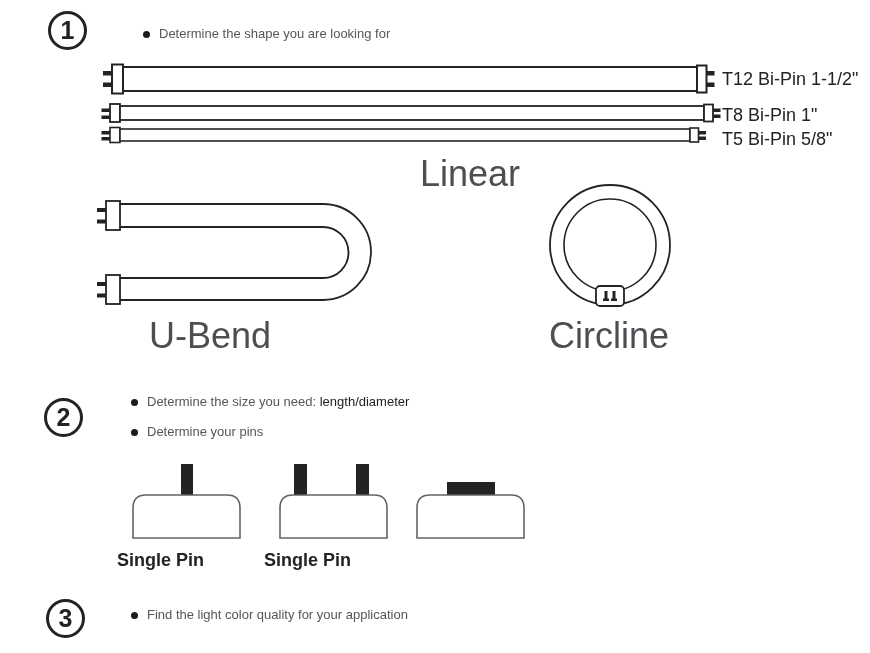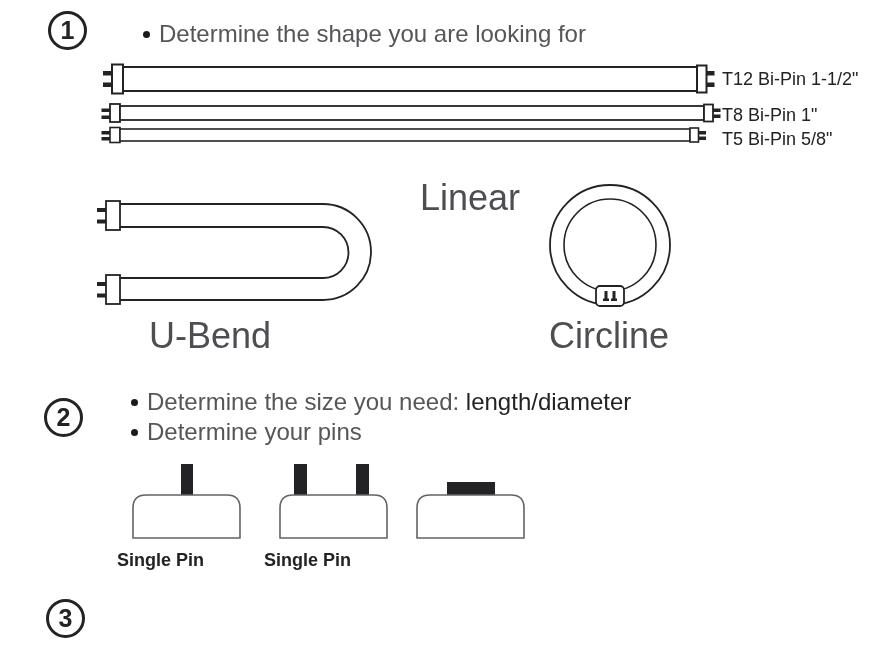--- a/index.html
+++ b/index.html
@@ -15,21 +15,21 @@
     border-radius:50%; display:flex; align-items:center; justify-content:center;
     font-weight:bold; font-size:25px; color:var(--ink,#232326); background:#fff;
   }
   #badge1 { left:48px; top:11px; }
   #badge2 { left:44px; top:398px; }
   #badge3 { left:46px; top:599px; }
 
   
   .bullet {
     position:absolute; display:flex; align-items:center; gap:9px;
-    font-size:24px; line-height:26px; color:var(--bullet-gray,#55565a); white-space:nowrap;
+    font-size:13px; line-height:26px; color:var(--bullet-gray,#55565a); white-space:nowrap;
   }
   .bullet .dot { width:7px; height:7px; border-radius:50%; background:#1b1b1d; flex:0 0 auto; }
   .bullet .emph { color:var(--dark-label,#232326); }
   #bullet-step1 { left:143px; top:21px; }
   #bullet-step2-size { left:131px; top:389px; }
   #bullet-step2-pins { left:131px; top:419px; }
   #bullet-step3 { left:131px; top:602px; }
 
   
   .tube-label {
@@ -38,21 +38,21 @@
   }
   #label-t12 { top:68px; }
   #label-t8  { top:104px; }
   #label-t5  { top:128px; }
 
   
   .shape-label {
     position:absolute; width:220px; text-align:center; font-size:36px; line-height:38px;
     color:var(--shape-label-gray,#4d4e52);
   }
-  #label-linear   { left:360px; top:155px;margin-top:24px; }
+  #label-linear   { left:360px; top:155px; }
   #label-ubend    { left:100px; top:317px; }
   #label-circline { left:499px; top:317px; }
 
   
   .pin-label {
     position:absolute; width:140px; text-align:left; top:550px;
     font-size:18px; font-weight:bold; color:var(--dark-label,#232326); white-space:nowrap;
   }
   #label-single-pin   { left:117px; }
   #label-double-pin   { left:264px; }
@@ -155,20 +155,24 @@
   <div class="bullet" id="bullet-step2-size">
     <span class="dot"></span>
     <span><span>Determine the size you need: </span><span class="emph">length/diameter</span></span>
   </div>
 
   <div class="bullet" id="bullet-step2-pins">
     <span class="dot"></span>
     <span>Determine your pins</span>
   </div>
 
+  <div class="bullet" id="bullet-step3">
+    <span class="dot"></span>
+    <span>Find the light color quality for your application</span>
+  </div>
 
   <div class="tube-label" id="label-t12">T12 Bi-Pin 1-1/2"</div>
   <div class="tube-label" id="label-t8">T8 Bi-Pin 1"</div>
   <div class="tube-label" id="label-t5">T5 Bi-Pin 5/8"</div>
 
   <div class="shape-label" id="label-linear">Linear</div>
   <div class="shape-label" id="label-ubend">U-Bend</div>
   <div class="shape-label" id="label-circline">Circline</div>
 
   <div class="pin-label" id="label-single-pin">Single Pin</div>

